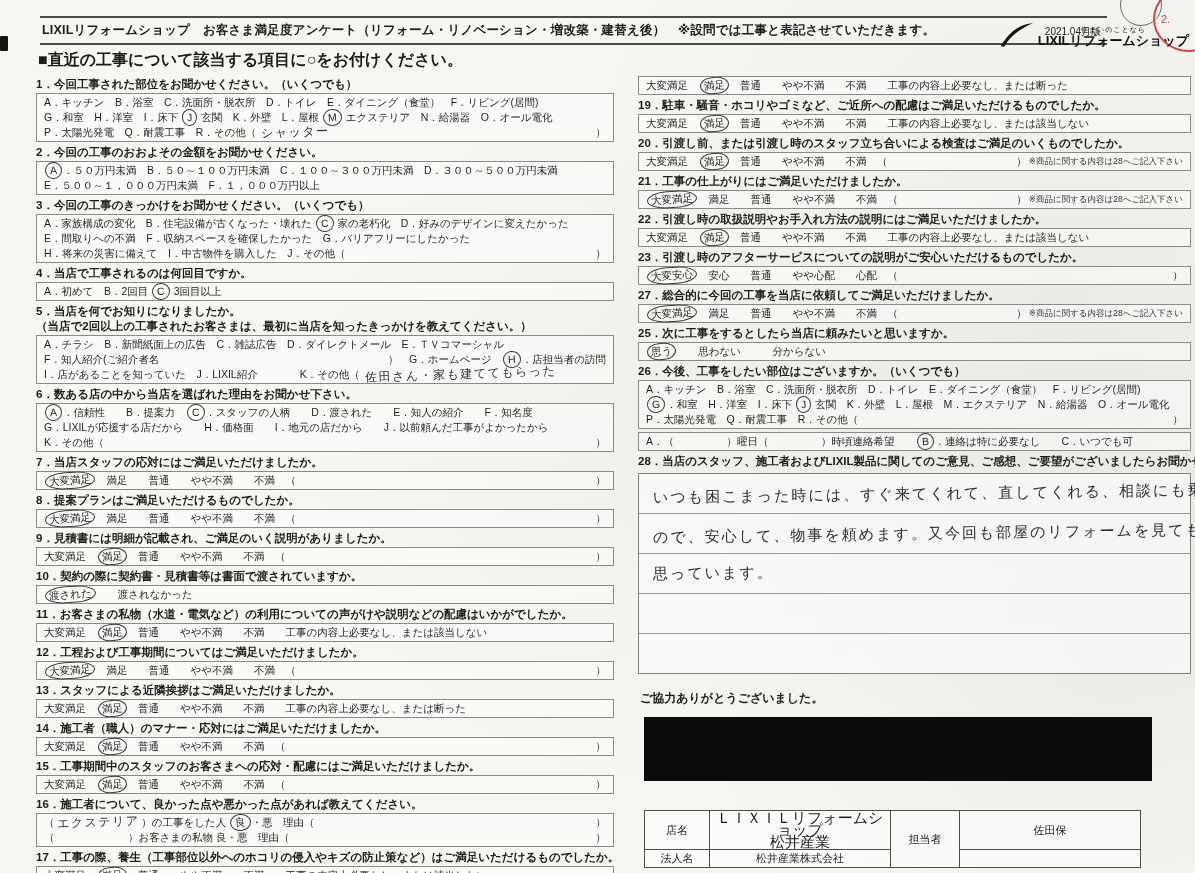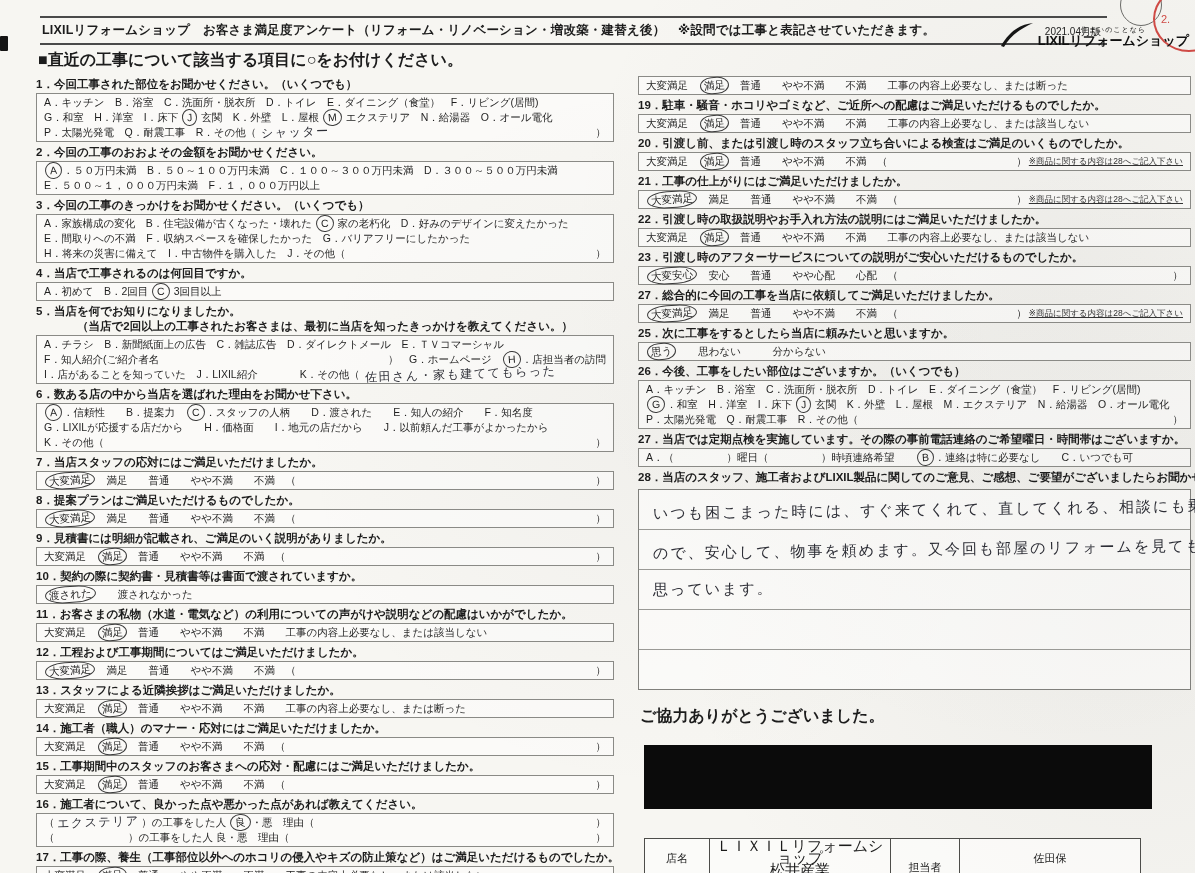--- a/index.html
+++ b/index.html
@@ -44,45 +44,45 @@
   }
   
   .instruction{margin:5px 2px 4px 38px;font-size:16px;font-weight:bold;}
   
   .cols{display:flex;gap:24px;margin:0 4px 0 36px;}
   .col-l{width:578px;flex:none;}
   .col-r{flex:1;min-width:0;}
   
   .question{margin-bottom:3px;}
   .q-title{font-size:11.5px;font-weight:bold;line-height:15px;margin-top:2px;white-space:nowrap;}
-  .q-title2{margin-top:0;text-align:center;}
+  .q-title2{margin-top:0;}
   .q-box{
     border:1.2px solid #8a8a86;background:rgba(255,255,255,0.45);
     padding:1px 7px;font-size:10.5px;line-height:15px;margin-top:1px;
   }
   .q-line{display:flex;align-items:flex-start;white-space:pre;}
   .opt{color:#1f1f1f;}
   .gap{flex:1 1 auto;min-width:6px;}
   .circ{
     border:1.6px solid #3a3a3a;border-radius:50%/62%;
     padding:0 3px;margin:-1px 1px;display:inline-block;transform:rotate(-4deg);
   }
   .circ.c1{padding:0 4px;border-radius:50%;}
   .hand{
     font-size:12px;color:#2d2e36;letter-spacing:1.5px;
     transform:rotate(-2deg);padding:0 2px;white-space:pre;
   }
-  .sm{font-size:8.5px;color:#333;white-space:nowrap;margin-left:2px;text-decoration:underline;}
+  .sm{font-size:8.5px;color:#333;white-space:nowrap;margin-left:2px;}
   
   .c-box{border:1.2px solid #80807c;background:rgba(255,255,255,0.5);margin-top:4px;}
   .comment-row{height:39px;border-bottom:1px solid #9a9a96;display:flex;align-items:center;padding:0 12px;}
   .comment-row:last-child{border-bottom:none;}
   .comment-row .hand{font-size:15px;letter-spacing:2px;transform:rotate(-0.8deg);}
   
-  .thanks{font-size:16px;font-weight:bold;margin:16px 0 18px 2px;}
+  .thanks{font-size:12px;font-weight:bold;margin:16px 0 10px 2px;}
   .redacted{width:508px;height:64px;background:#0b0b0b;margin:2px 0 1px 6px;}
   .shop-table{border-collapse:collapse;margin-left:6px;font-size:11px;background:rgba(255,255,255,0.55);margin-top:29px;}
   .shop-table td{border:1.3px solid #4d4d4a;padding:1px 6px;text-align:center;vertical-align:middle;}
   .td-lbl{width:52px;}
   .td-val{width:168px;}
   .td-staff{width:56px;}
   .td-name{width:168px;}
   .shop2{font-size:15px;line-height:12px;}
   .swoosh{display:block;}
 </style>
@@ -212,21 +212,21 @@
         <div class="question">
           <div class="q-title">15．工事期間中のスタッフのお客さまへの応対・配慮にはご満足いただけましたか。</div>
           <div class="q-box">
             <div class="q-line"><span class="opt">大変満足　</span><span class="circ">満足</span><span class="opt">　普通　　やや不満　　不満　（</span><span class="gap"></span><span class="opt">）</span></div>
           </div>
         </div>
         <div class="question">
           <div class="q-title">16．施工者について、良かった点や悪かった点があれば教えてください。</div>
           <div class="q-box">
             <div class="q-line"><span class="opt">（</span><span class="hand">エクステリア</span><span class="opt">）の工事をした人 </span><span class="circ c1">良</span><span class="opt">・悪　理由（</span><span class="gap"></span><span class="opt">）</span></div>
-            <div class="q-line"><span class="opt">（　　　　　　　）の工事をした人 良・悪　理由（</span><span class="gap"></span><span class="opt">）</span></div>
+            <div class="q-line"><span class="opt">（　　　　　　　）お客さまの私物 良・悪　理由（</span><span class="gap"></span><span class="opt">）</span></div>
           </div>
         </div>
         <div class="question">
           <div class="q-title">17．工事の際、養生（工事部位以外へのホコリの侵入やキズの防止策など）はご満足いただけるものでしたか。</div>
           <div class="q-box">
             <div class="q-line"><span class="opt">大変満足　</span><span class="circ">満足</span><span class="opt">　普通　　やや不満　　不満　　工事の内容上必要なし、または該当しない</span></div>
           </div>
         </div>
       </div>
     <div class="col-r">
@@ -280,21 +280,20 @@
           </div>
           <div class="question">
             <div class="q-title">26．今後、工事をしたい部位はございますか。（いくつでも）</div>
             <div class="q-box">
               <div class="q-line"><span class="opt">A．キッチン　B．浴室　C．洗面所・脱衣所　D．トイレ　E．ダイニング（食堂）　F．リビング(居間)</span></div>
               <div class="q-line"><span class="circ c1">G</span><span class="opt">．和室　H．洋室　I．床下 </span><span class="circ c1">J</span><span class="opt"> 玄関　K．外壁　L．屋根　M．エクステリア　N．給湯器　O．オール電化</span></div>
               <div class="q-line"><span class="opt">P．太陽光発電　Q．耐震工事　R．その他（</span><span class="gap"></span><span class="opt">）</span></div>
             </div>
           </div>
           <div class="question">
-            <div class="q-title">27．当店では定期点検を実施しています。その際の事前電話連絡のご希望曜日・時間帯はございますか。</div>
             <div class="q-box">
               <div class="q-line"><span class="opt">A．（　　　　　）曜日（　　　　　）時頃連絡希望　　</span><span class="circ c1">B</span><span class="opt">．連絡は特に必要なし　　C．いつでも可</span></div>
             </div>
           </div>
           <div class="question">
             <div class="q-title">28．当店のスタッフ、施工者およびLIXIL製品に関してのご意見、ご感想、ご要望がございましたらお聞かせください</div>
             <div class="c-box">
               <div class="comment-row">
                 <span class="hand">いつも困こまった時には、すぐ来てくれて、直してくれる、相談にも乗ってくれる</span>
               </div>

